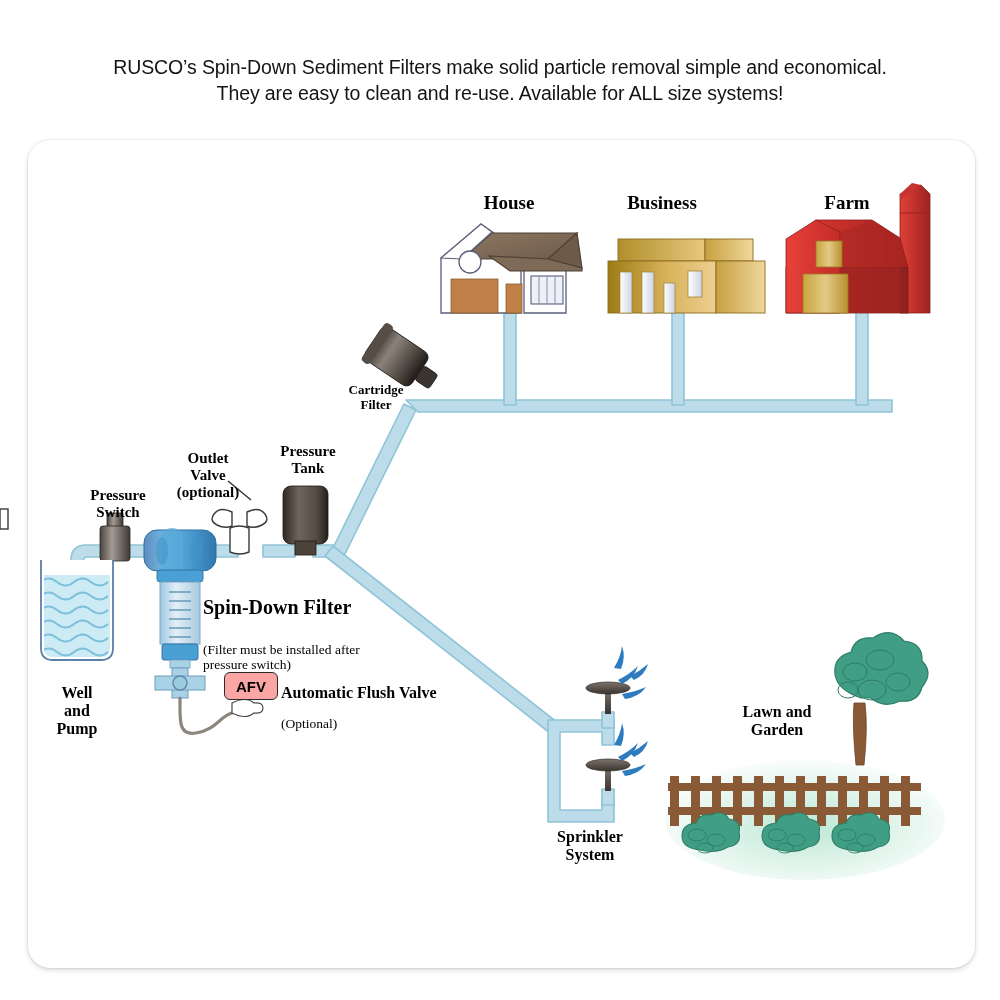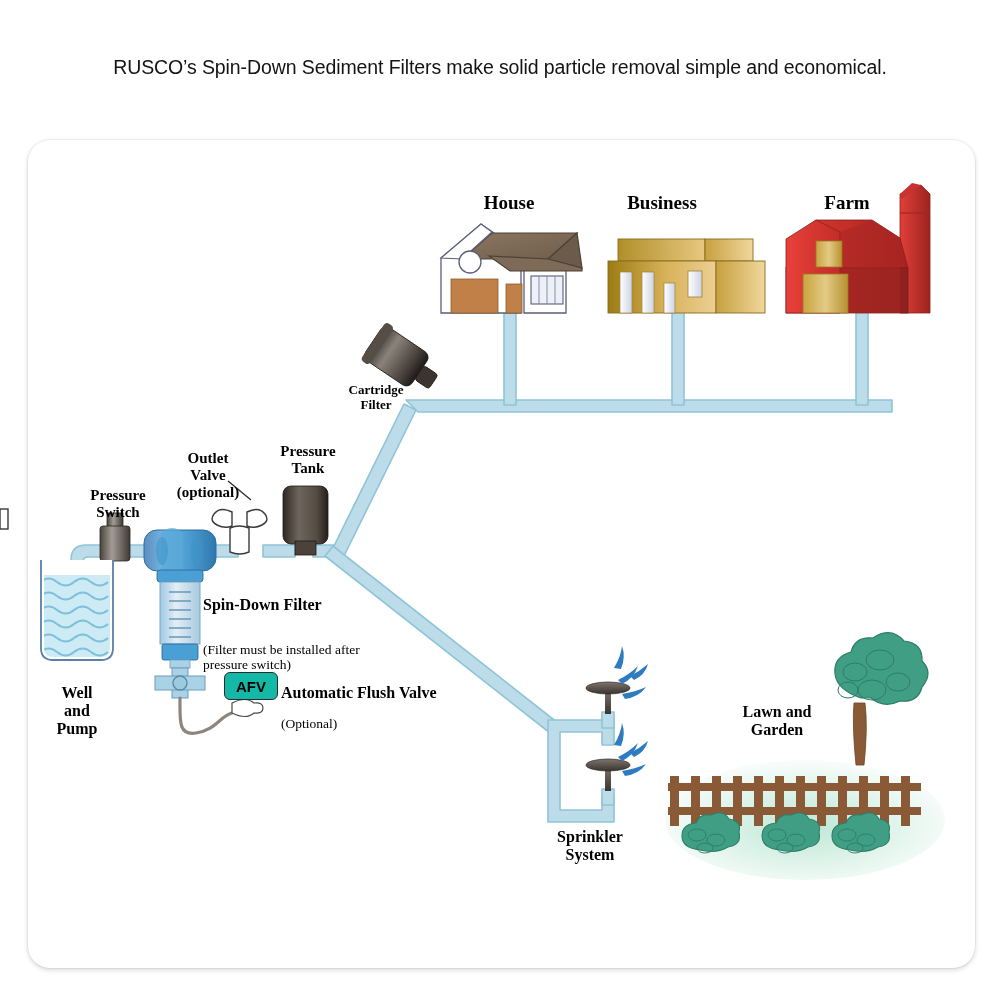--- a/index.html
+++ b/index.html
@@ -47,34 +47,35 @@
     font-family:Liberation Serif, serif;
     white-space:pre-line;
   }
   .lab.sub{font-weight:normal;margin-top:28px;}
   .lab.left{text-align:left;}
 
   .afvbox{
     position:absolute;
     border:1.6px solid #2b2b2b;
     border-radius:6px;
-    background:#14b8a6;
+    background:#fca5a5;
     display:flex;align-items:center;justify-content:center;
     font-weight:bold;
     color:#000;
     font-family:"Liberation Sans", sans-serif;
   }
 </style>
 </head>
 <body>
 
 <div id="root">
 
   <div class="headline">
     <div>RUSCO’s Spin-Down Sediment Filters make solid particle removal simple and economical.</div>
+    <div>They are easy to clean and re-use. Available for ALL size systems!</div>
   </div>
 
   <div class="card"></div>
 
   <svg class="stage" viewBox="0 0 1000 1000">
     <defs>
       <linearGradient id="gBiz1" x1="0" y1="0" x2="1" y2="0">
         <stop offset="0" stop-color="#9c7b14"></stop>
           <stop offset="0.55" stop-color="#d9b35a"></stop>
           <stop offset="1" stop-color="#eccf93"></stop>
@@ -381,21 +382,21 @@
   <div class="lab" style="left:63px;top:487px;width:110px;font-size:15px;">Pressure
 Switch</div>
 
   <div class="lab" style="left:153px;top:450px;width:110px;font-size:15px;">Outlet
 Valve
 (optional)</div>
 
   <div class="lab" style="left:258px;top:443px;width:100px;font-size:15px;">Pressure
 Tank</div>
 
-  <div class="lab left" style="left:203px;top:596px;width:260px;font-size:16px;">Spin-Down Filter</div>
+  <div class="lab left" style="left:203px;top:596px;width:260px;font-size:20px;">Spin-Down Filter</div>
 
   <div class="lab left sub" style="left:203px;top:614px;width:290px;font-size:13.5px;line-height:15px;">(Filter must be installed after
 pressure switch)</div>
 
   <div class="afvbox" style="left:224px;top:672px;width:52px;height:26px;font-size:15px;">AFV</div>
 
   <div class="lab left" style="left:281px;top:670px;width:260px;font-size:16px;margin-top:14px;">Automatic Flush Valve</div>
 
   <div class="lab left sub" style="left:281px;top:688px;width:200px;font-size:13.5px;">(Optional)</div>
 

